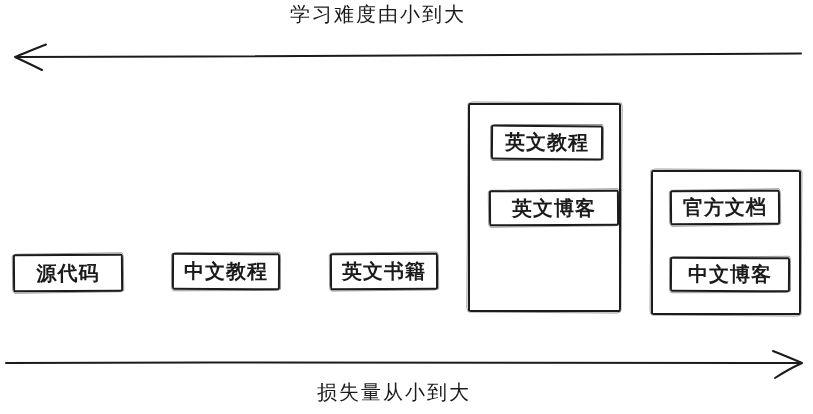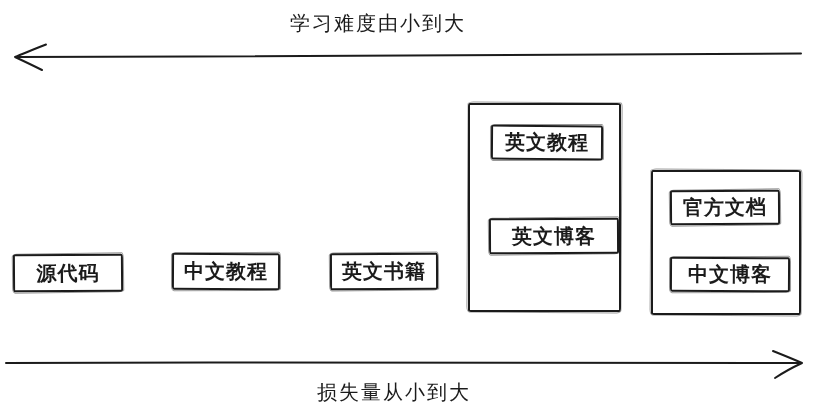--- a/index.html
+++ b/index.html
@@ -27,21 +27,21 @@
     stroke-linejoin: round;
   }
   .axis-label {
     position: absolute;
     transform: translateX(-50%);
     font-size: 20px;
     letter-spacing: 2px;
     white-space: nowrap;
     color: var(--ink);
   }
-  .axis-label.top { left: 378px; top: 10px; }
+  .axis-label.top { left: 378px; top: 1px; }
   .axis-label.bottom { left: 394px; top: 379px; text-align: center; }
   .box {
     position: absolute;
     background: var(--bg);
     border: 2px solid var(--ink);
     border-radius: 3px 2px 4px 2px / 2px 4px 2px 5px;
     display: flex;
     align-items: center;
     justify-content: center;
     font-size: 20px;
@@ -74,21 +74,21 @@
     transform: rotate(0.35deg);
     pointer-events: none;
   }
   
   #node-source   { left: 13px;  top: 254px; width: 110px; height: 38px; transform: rotate(-0.4deg); }
   #node-docs     { left: 172px; top: 253px; width: 108px; height: 37px; transform: rotate(0.3deg); }
   #node-enbooks  { left: 330px; top: 253px; width: 108px; height: 37px; transform: rotate(-0.2deg); }
   
   #group-a { left: 468px; top: 103px; width: 153px; height: 209px; }
   #group-a .i1 { left: 21px; top: 20px;  width: 112px; height: 35px; transform: rotate(0.4deg); }
-  #group-a .i2 { left: 19px; top: 85px;  width: 130px; height: 36px; transform: rotate(-0.3deg); margin-top: 28px; }
+  #group-a .i2 { left: 19px; top: 85px;  width: 130px; height: 36px; transform: rotate(-0.3deg); }
   #group-a .i3 { left: 18px; top: 149px; width: 111px; height: 37px; transform: rotate(0.25deg); }
   
   #group-b { left: 651px; top: 170px; width: 150px; height: 145px; }
   #group-b .i1 { left: 17px; top: 18px; width: 110px; height: 35px; transform: rotate(-0.35deg); }
   #group-b .i2 { left: 17px; top: 85px; width: 120px; height: 35px; transform: rotate(0.3deg); }
 </style>
 </head>
 <body>
 
 <div class="canvas">

